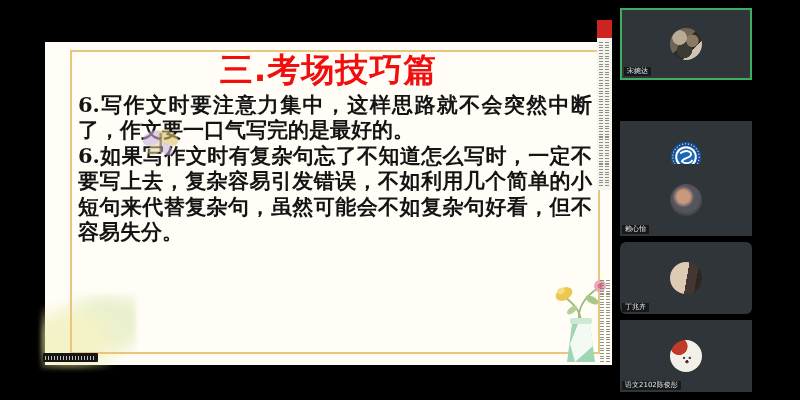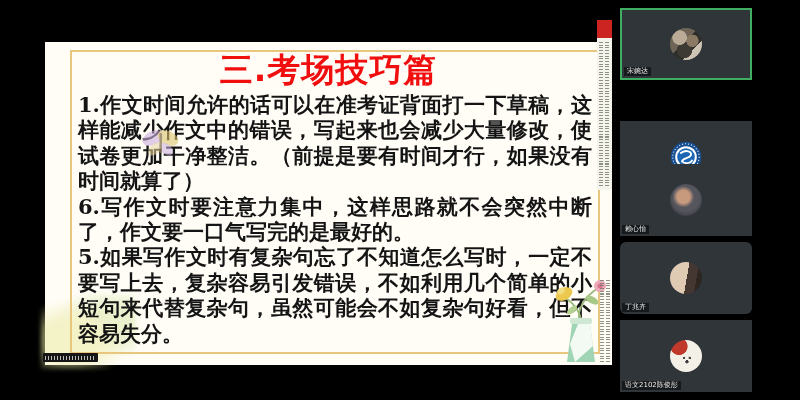--- a/index.html
+++ b/index.html
@@ -115,23 +115,22 @@
 <div class="stage">
   <div class="slide">
 
     <div class="leaves-deco"></div>
 
     <div class="slide-border"></div>
 
     <h1 class="slide-title">三.考场技巧篇</h1>
 
     <div class="slide-body">
-      <p>1.作文时间允许的话可以在准考证背面打一下草稿，这样能减少作文中的错误，写起来也会减少大量修改，使试卷更加干净整洁。（前提是要有时间才行，如果没有时间就算了）</p>
       <p>6.写作文时要注意力集中，这样思路就不会突然中断了，作文要一口气写完的是最好的。</p>
-      <p>5.如果写作文时有复杂句忘了不知道怎么写时，一定不要写上去，复杂容易引发错误，不如利用几个简单的小短句来代替复杂句，虽然可能会不如复杂句好看，但不容易失分。</p>
+      <p>6.如果写作文时有复杂句忘了不知道怎么写时，一定不要写上去，复杂容易引发错误，不如利用几个简单的小短句来代替复杂句，虽然可能会不如复杂句好看，但不容易失分。</p>
     </div>
 
     <svg class="butterfly-deco" viewBox="0 0 42 36">
       <ellipse cx="13" cy="12" rx="11" ry="7" fill="#cbaede" opacity=".75" transform="rotate(-25 13 12)"></ellipse>
       <ellipse cx="28" cy="12" rx="11" ry="7" fill="#dcc36c" opacity=".75" transform="rotate(25 28 12)"></ellipse>
       <ellipse cx="15" cy="23" rx="8" ry="5" fill="#e5d59c" opacity=".7" transform="rotate(-40 15 23)"></ellipse>
       <ellipse cx="26" cy="23" rx="8" ry="5" fill="#c9aede" opacity=".7" transform="rotate(40 26 23)"></ellipse>
       <rect x="19.5" y="7" width="2.4" height="20" rx="1.2" fill="#8a7a5a"></rect>
     </svg>
 

